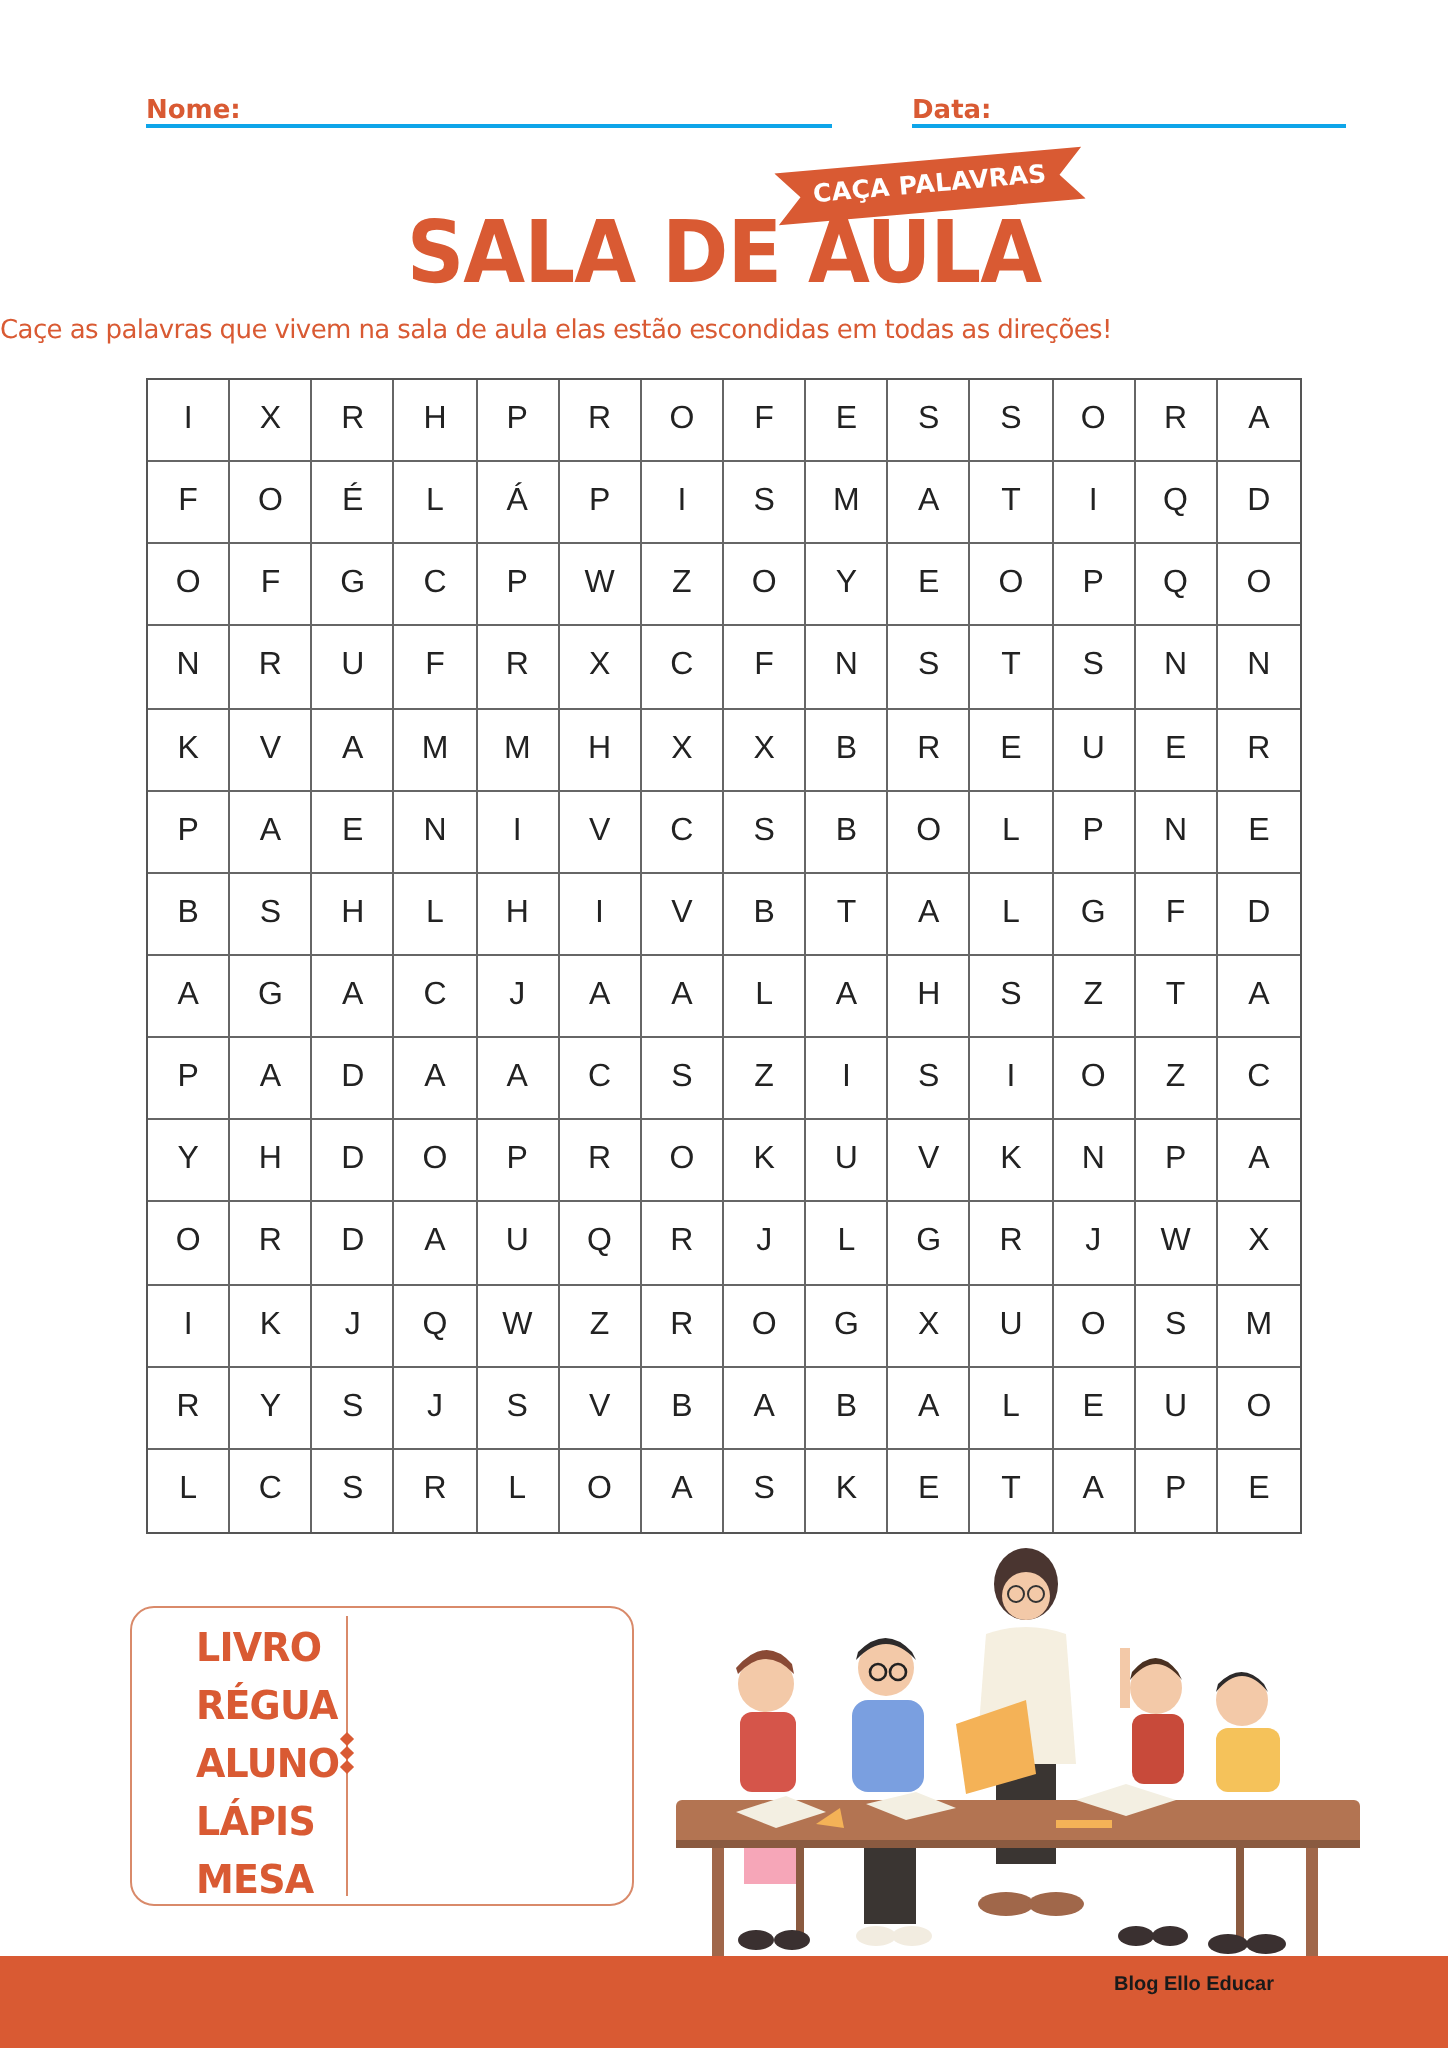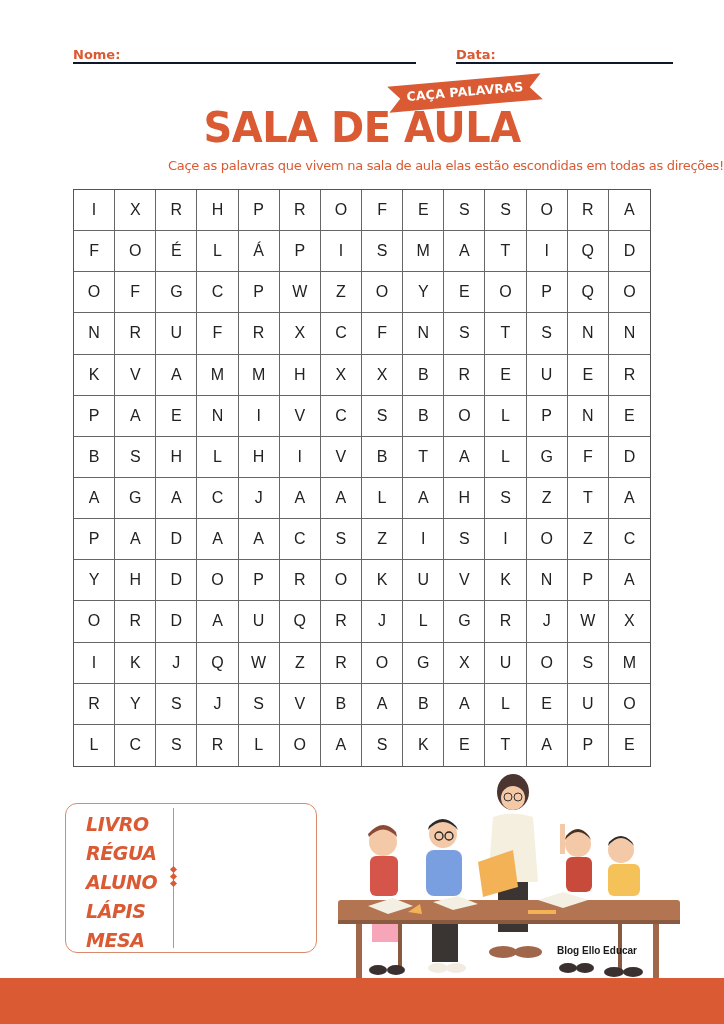--- a/index.html
+++ b/index.html
@@ -1,60 +1,60 @@
 <!DOCTYPE html>
 <html><head>
 <meta charset="utf-8">
 <style>
   * { box-sizing: border-box; margin: 0; padding: 0; }
   html, body { width: 724px; height: 1024px; background: #ffffff; overflow: hidden; }
   body { position: relative; font-family: "DejaVu Sans", sans-serif; color: #d95a33; }
 
-  .field { position: absolute; top: 44px; height: 20px; border-bottom: 2px solid #0f172a; }
+  .field { position: absolute; top: 44px; height: 20px; border-bottom: 2px solid #0ea5e9; }
   .field span { font-family: "DejaVu Sans", sans-serif; font-size: 13px; color: #d95a33; font-weight: 600; }
   #name-field { left: 73px; width: 343px; }
   #date-field { left: 456px; width: 217px; }
 
   .banner { position: absolute; left: 388px; top: 78px; width: 154px; height: 30px; transform: rotate(-5deg); }
   .banner svg { position: absolute; left: 0; top: 0; }
   .banner span { position: absolute; left: 0; right: 0; top: 6px; text-align: center; color: #fff;
                  font-family: "DejaVu Sans", sans-serif; font-size: 12.5px; font-weight: bold; letter-spacing: 0.2px; }
 
   .title { position: absolute; left: 0; right: 0; top: 104px; text-align: center;
            font-family: "DejaVu Sans", sans-serif; font-weight: bold; font-size: 40px; color: #d95a33;
            letter-spacing: -0.5px; transform: scaleY(1.08); }
-  .subtitle { position: absolute; left: 0; right: 0; top: 158px; text-align: right;
+  .subtitle { position: absolute; left: 0; right: 0; top: 158px; text-align: left;
               font-family: "DejaVu Sans", sans-serif; font-size: 13px; color: #d95a33; letter-spacing: -0.3px; }
 
   .grid { position: absolute; left: 73px; top: 189px; width: 578px; height: 578px;
           display: grid; grid-template-columns: repeat(14, 1fr); grid-template-rows: repeat(14, 1fr);
           border: 1px solid #555; }
   .cell { border-right: 1px solid #666; border-bottom: 1px solid #666; display: flex;
           align-items: center; justify-content: center; font-family: "Liberation Sans", sans-serif;
           font-size: 16px; color: #222; }
   .cell:nth-child(14n) { border-right: none; }
   .cell:nth-last-child(-n+14) { border-bottom: none; }
 
   .wordbox { position: absolute; left: 65px; top: 803px; width: 252px; height: 150px;
              border: 1.5px solid #d98a6a; border-radius: 12px; }
   .wordbox .divider { position: absolute; left: 107px; top: 4px; bottom: 4px; width: 1px; background: #d98a6a; }
   .wordbox .dots { position: absolute; left: 104px; top: 64px; width: 7px; }
   .wordbox .dots i { display: block; width: 7px; height: 3px; margin-bottom: 4px; position: relative; }
   .wordbox .dots i::before { content: ""; position: absolute; left: 1px; top: -1px; width: 5px; height: 5px;
                              background: #d95a33; transform: rotate(45deg); }
   .col { position: absolute; top: 6px; }
-  .col.left { left: 20px; font-style: italic; }
+  .col.left { left: 32px; }
   .col.right { left: 126px; }
   .word { font-family: "DejaVu Sans", sans-serif; font-weight: bold; font-size: 19px; color: #d95a33;
           line-height: 29px; letter-spacing: -0.4px; transform: scaleY(1.05); transform-origin: left; }
 
   .illustration { position: absolute; left: 338px; top: 772px; width: 342px; height: 232px; }
 
   .footer { position: absolute; left: 0; top: 978px; width: 724px; height: 46px; background: #d95a33; }
-  .footer-credit { position: absolute; left: 557px; top: 945px; font-family: "Liberation Sans", sans-serif;
+  .footer-credit { position: absolute; left: 557px; top: 987px; font-family: "Liberation Sans", sans-serif;
                    font-weight: bold; font-size: 10px; color: #1a1a1a; }
 </style>
 </head>
 <body>
 
 <div class="field" id="name-field">
   <span>Nome:</span>
 </div>
 <div class="field" id="date-field">
   <span>Data:</span>

